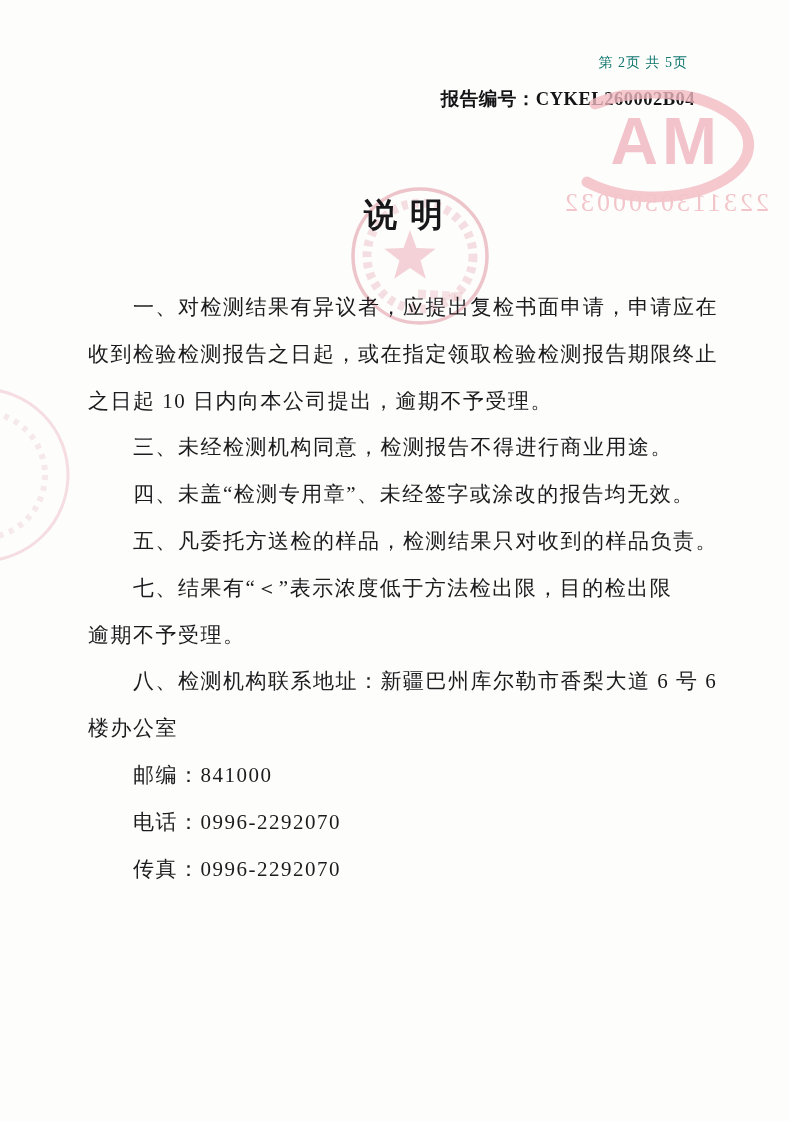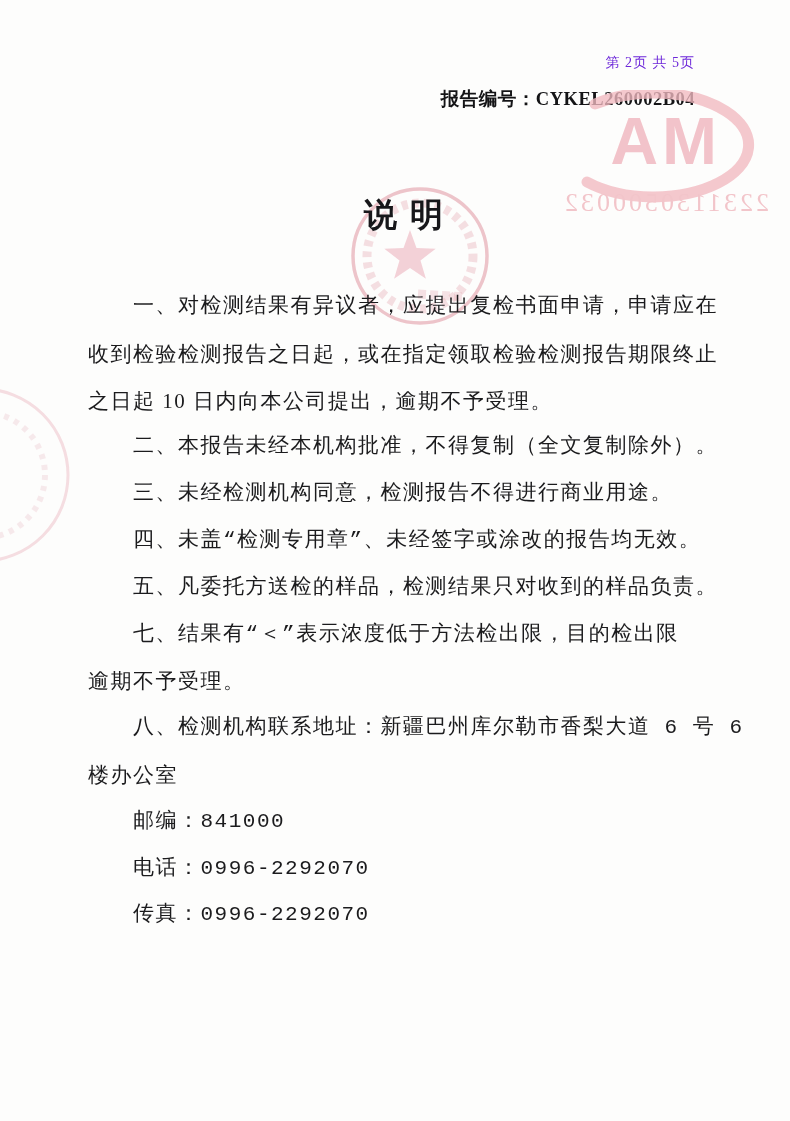--- a/index.html
+++ b/index.html
@@ -5,42 +5,42 @@
   html,body{margin:0;padding:0;background:#ffffff;}
   .page{
     position:relative;
     width:790px;height:1121px;
     background:#fdfdfc;
     overflow:hidden;
     font-family:"Liberation Serif","DejaVu Serif",serif;
     color:#1c1c1e;
   }
   .page-num{
-    position:absolute;top:54px;right:95px;
-    font-size:14px;letter-spacing:1px;color:#6d28d9;
+    position:absolute;top:54px;right:102px;
+    font-size:14px;letter-spacing:1px;color:#0f766e;
   }
   .report-no-line{
     position:absolute;top:86px;right:95px;
     font-size:18.5px;color:#141416;letter-spacing:0.5px;
     font-weight:600;
   }
   .report-no-line .no{font-weight:700;letter-spacing:0.5px;}
   .title{
     position:absolute;top:193px;left:0;width:820px;
     margin:0;text-align:center;
     font-size:33px;font-weight:700;letter-spacing:13px;
     color:#17171a;
   }
   .bodytext{
     position:absolute;left:88px;top:284px;width:618px;
     font-size:21px;line-height:46.8px;
     letter-spacing:1.5px;color:#1b1b1d;
   }
   .bline{white-space:nowrap;}
-  .bline.ind{text-indent:45px;font-family:Liberation Mono, monospace;}
+  .bline.ind{text-indent:45px;}
   
   .stamp{position:absolute;filter:blur(0.6px);pointer-events:none;}
   .cma-stamp{left:538px;top:90px;opacity:0.78;}
   .seal-stamp{left:330px;top:166px;opacity:0.85;}
   .left-stamp{left:0px;top:383px;opacity:0.75;}
 </style>
 </head>
 <body>
 
 <div class="page">
@@ -70,21 +70,20 @@
     <circle cx="-18" cy="92" r="86" fill="none" stroke="#ecc0c8" stroke-width="3" opacity="0.7"></circle>
     <circle cx="-18" cy="92" r="63" fill="none" stroke="#e6b3bc" stroke-width="6" stroke-dasharray="5 6" opacity="0.35"></circle>
   </svg>
 
   <h1 class="title">说明</h1>
 
   <div class="bodytext">
     <div class="bline ind">一、对检测结果有异议者，应提出复检书面申请，申请应在</div>
     <div class="bline">收到检验检测报告之日起，或在指定领取检验检测报告期限终止</div>
     <div class="bline">之日起 10 日内向本公司提出，逾期不予受理。</div>
-    <div class="bline ind">二、本报告未经本机构批准，不得复制（全文复制除外）。</div>
     <div class="bline ind">三、未经检测机构同意，检测报告不得进行商业用途。</div>
     <div class="bline ind">四、未盖“检测专用章”、未经签字或涂改的报告均无效。</div>
     <div class="bline ind">五、凡委托方送检的样品，检测结果只对收到的样品负责。</div>
     <div class="bline ind">七、结果有“＜”表示浓度低于方法检出限，目的检出限</div>
     <div class="bline">逾期不予受理。</div>
     <div class="bline ind">八、检测机构联系地址：新疆巴州库尔勒市香梨大道 6 号 6</div>
     <div class="bline">楼办公室</div>
     <div class="bline ind">邮编：841000</div>
     <div class="bline ind">电话：0996-2292070</div>
     <div class="bline ind">传真：0996-2292070</div>

